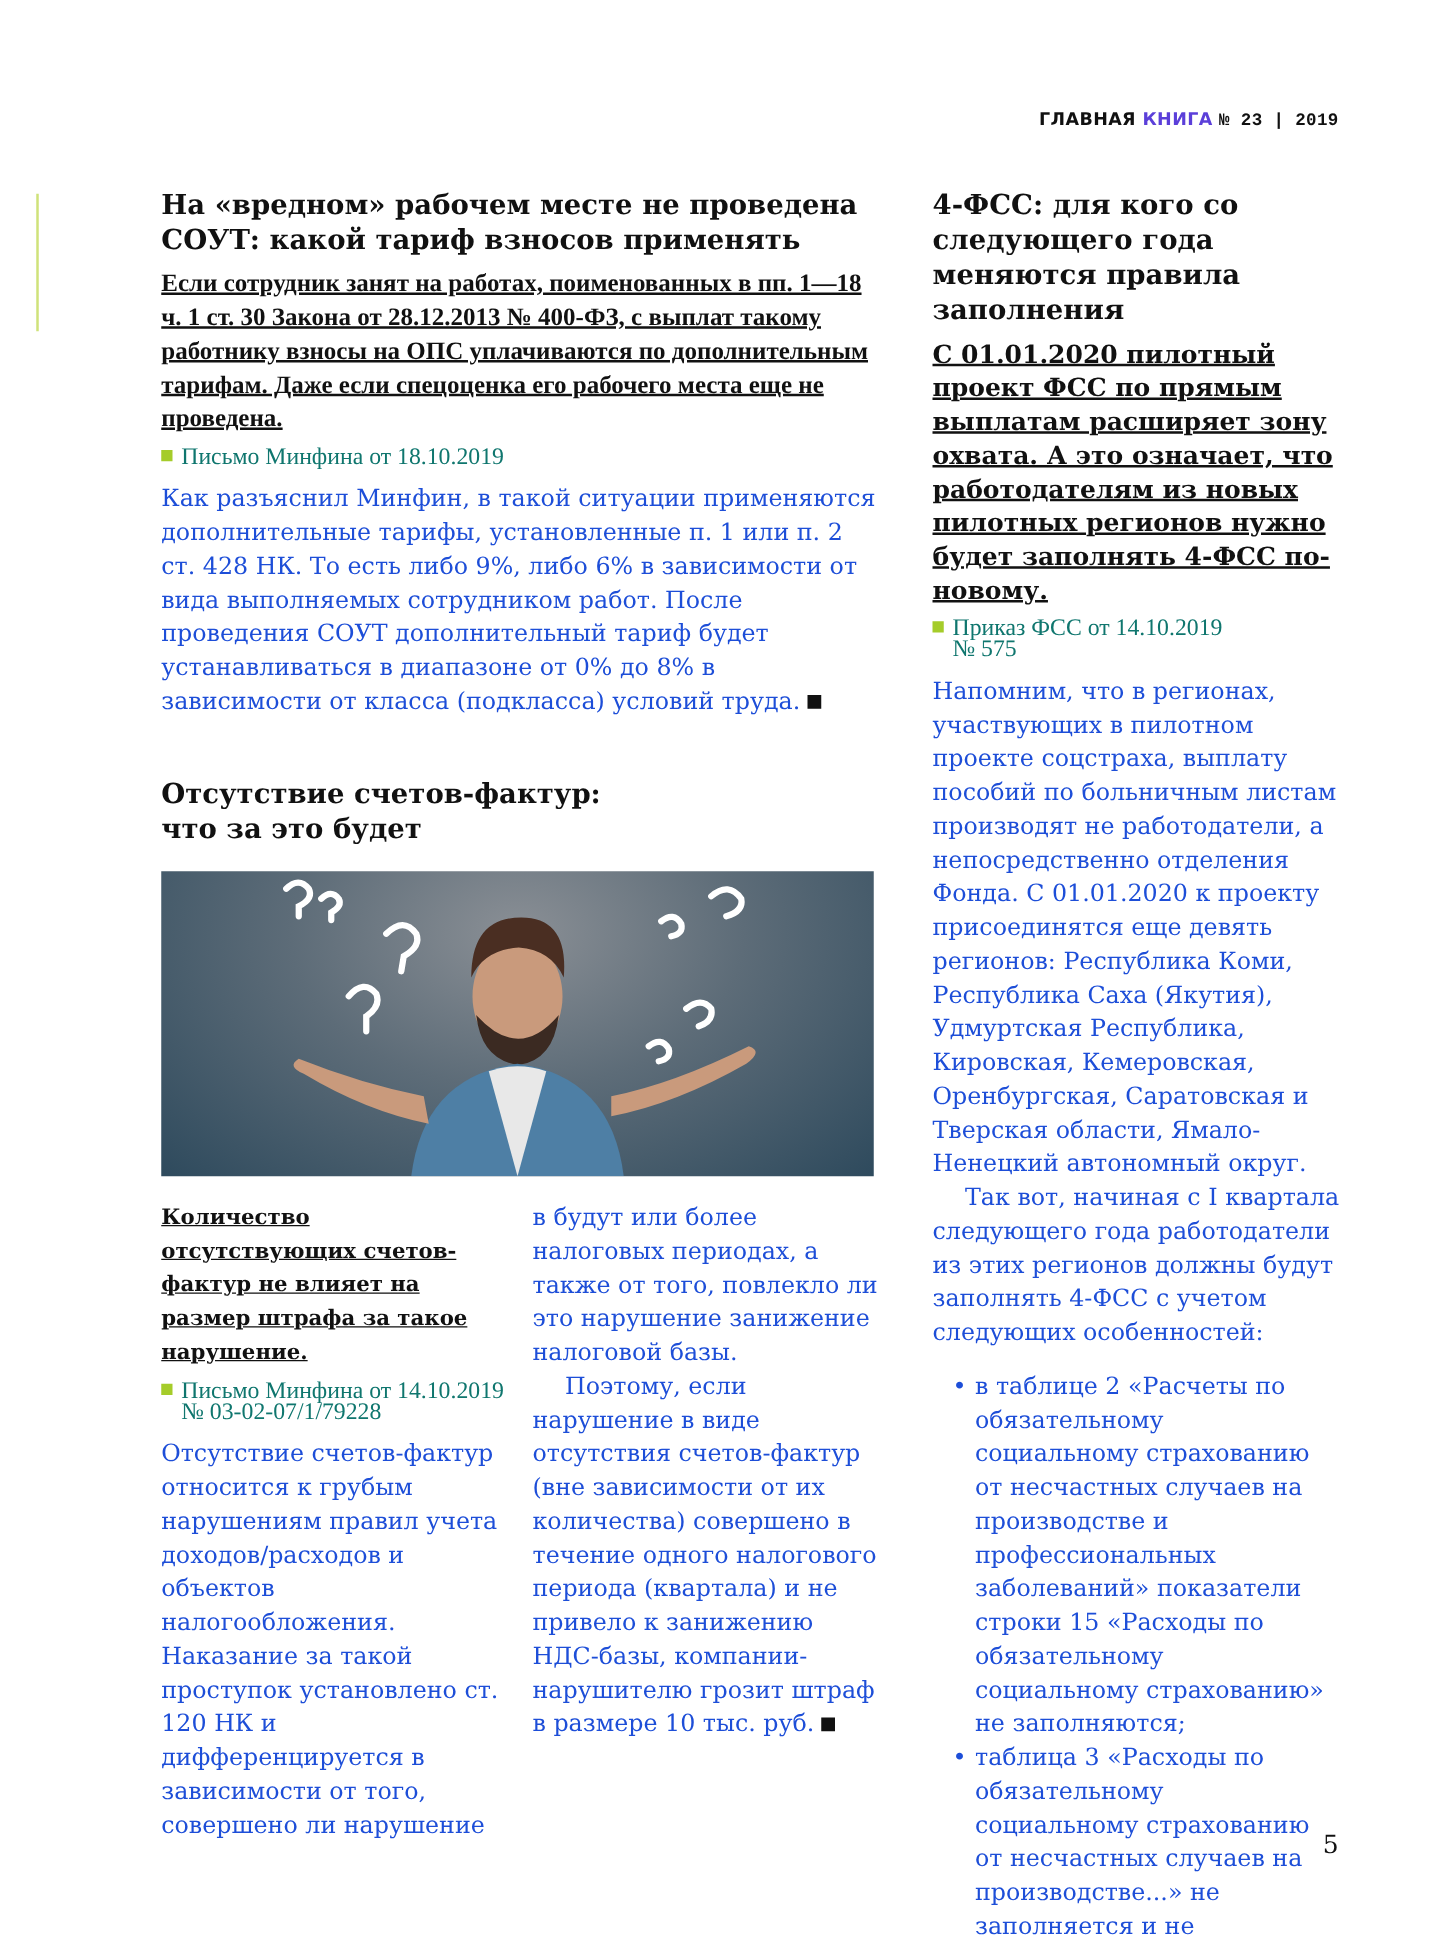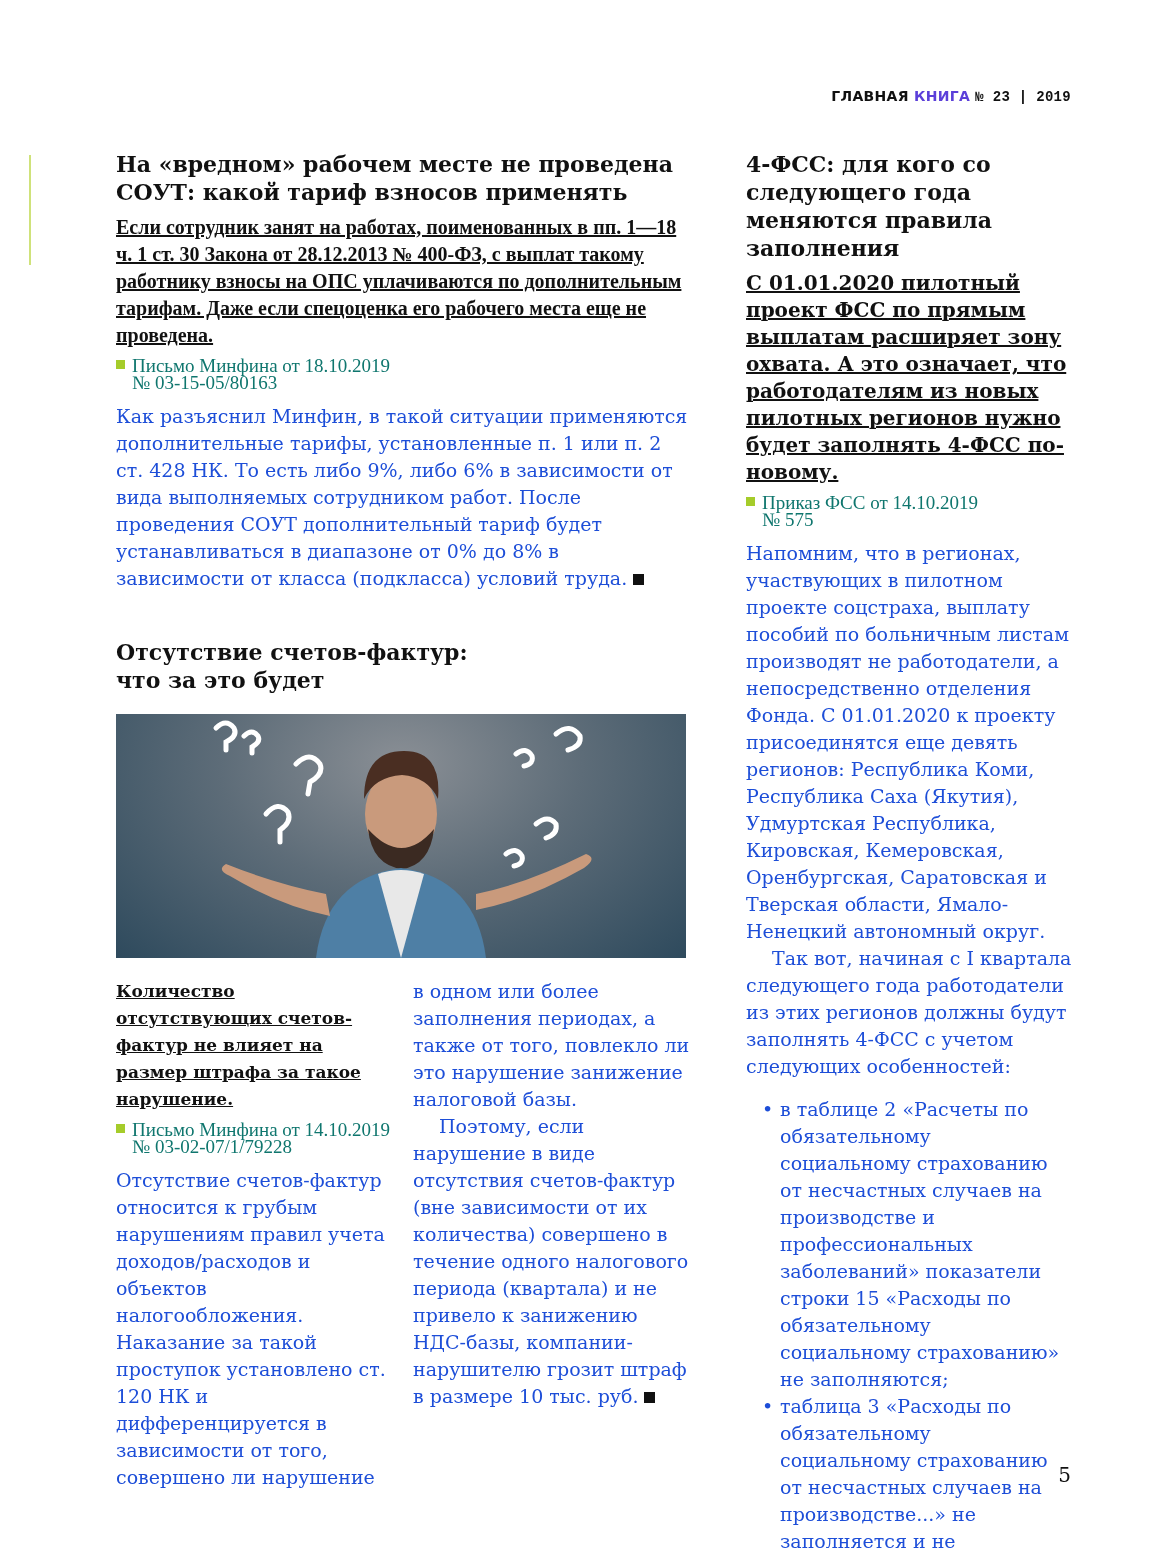--- a/index.html
+++ b/index.html
@@ -14,21 +14,21 @@
   }
   .running-head {
     position: absolute; right: 92px; top: 88px;
     font-family: "DejaVu Sans", "Liberation Sans", sans-serif;
     font-weight: 700; font-size: 14px; letter-spacing: 0.3px; color: #111;
   }
   .running-head .brand-accent { color: #5b3fd9; }
   .running-head .issue { font-family: Liberation Mono, monospace; font-weight: 700; margin-top: 22px; }
 
   .col { position: absolute; }
-  .col-left { left: 116px; top: 150px; width: 575px; }
+  .col-left { left: 129px; top: 150px; width: 575px; }
   .col-right { left: 746px; top: 150px; width: 330px; }
 
   h2.headline {
     margin: 0; font-family: "DejaVu Serif", serif; font-weight: 700;
     font-size: 22px; line-height: 28px; color: #111;
   }
   .lead {
     margin: 8px 0 0 0; font-family: "Liberation Serif", "DejaVu Serif", serif;
     font-weight: 700; font-size: 20px; line-height: 27px; color: #111; text-decoration: underline;
   }
@@ -79,21 +79,20 @@
   <span class="issue">№ 23 | 2019</span>
 </div>
 
 <div class="col col-left">
   <article>
     <h2 class="headline">На «вредном» рабочем месте не проведена СОУТ: какой тариф взносов применять</h2>
     <p class="lead">Если сотрудник занят на работах, поименованных в пп. 1—18 ч. 1 ст. 30 Закона от 28.12.2013 № 400-ФЗ, с выплат такому работнику взносы на ОПС уплачиваются по дополнительным тарифам. Даже если спецоценка его рабочего места еще не проведена.</p>
     <div class="source">
       <span class="sq"></span>
       <div>Письмо Минфина от 18.10.2019</div>
-      <div>№ 03-15-05/80163</div>
     </div>
     <div class="body-text">
       <p><span>Как разъяснил Минфин, в такой ситуации применяются дополнительные тарифы, установленные п. 1 или п. 2 ст. 428 НК. То есть либо 9%, либо 6% в зависимости от вида выполняемых сотрудником работ. После проведения СОУТ дополнительный тариф будет устанавливаться в диапазоне от 0% до 8% в зависимости от класса (подкласса) условий труда.</span><span class="endmark"></span></p>
     </div>
   </article>
 
   <article style="margin-top:46px;">
     <h2 class="headline" style="width:400px;">Отсутствие счетов-фактур: что за это будет</h2>
     <div class="photo">
       <svg class="person" viewBox="0 0 570 244">
@@ -127,21 +126,21 @@
           <span class="sq"></span>
           <div>Письмо Минфина от 14.10.2019</div>
           <div>№ 03-02-07/1/79228</div>
         </div>
         <div class="body-text">
           <p>Отсутствие счетов-фактур относится к грубым нарушениям правил учета доходов/расходов и объектов налогообложения. Наказание за такой проступок установлено ст. 120 НК и дифференцируется в зависимости от того, совершено ли нарушение</p>
         </div>
       </div>
       <div class="sub-col-b">
         <div class="body-text" style="margin-top:0;">
-          <p>в одном или более заполнения периодах, а также от того, повлекло ли это нарушение занижение налоговой базы.</p>
+          <p>в будут или более налоговых периодах, а также от того, повлекло ли это нарушение занижение налоговой базы.</p>
           <p class="indent"><span>Поэтому, если нарушение в виде отсутствия счетов-фактур (вне зависимости от их количества) совершено в течение одного налогового периода (квартала) и не привело к занижению НДС-базы, компании-нарушителю грозит штраф в размере 10 тыс. руб.</span><span class="endmark"></span></p>
         </div>
       </div>
     </div>
   </article>
 </div>
 
 <div class="col col-right">
   <article>
     <h2 class="headline" style="width:290px;">4-ФСС: для кого со следующего года меняются правила заполнения</h2>

